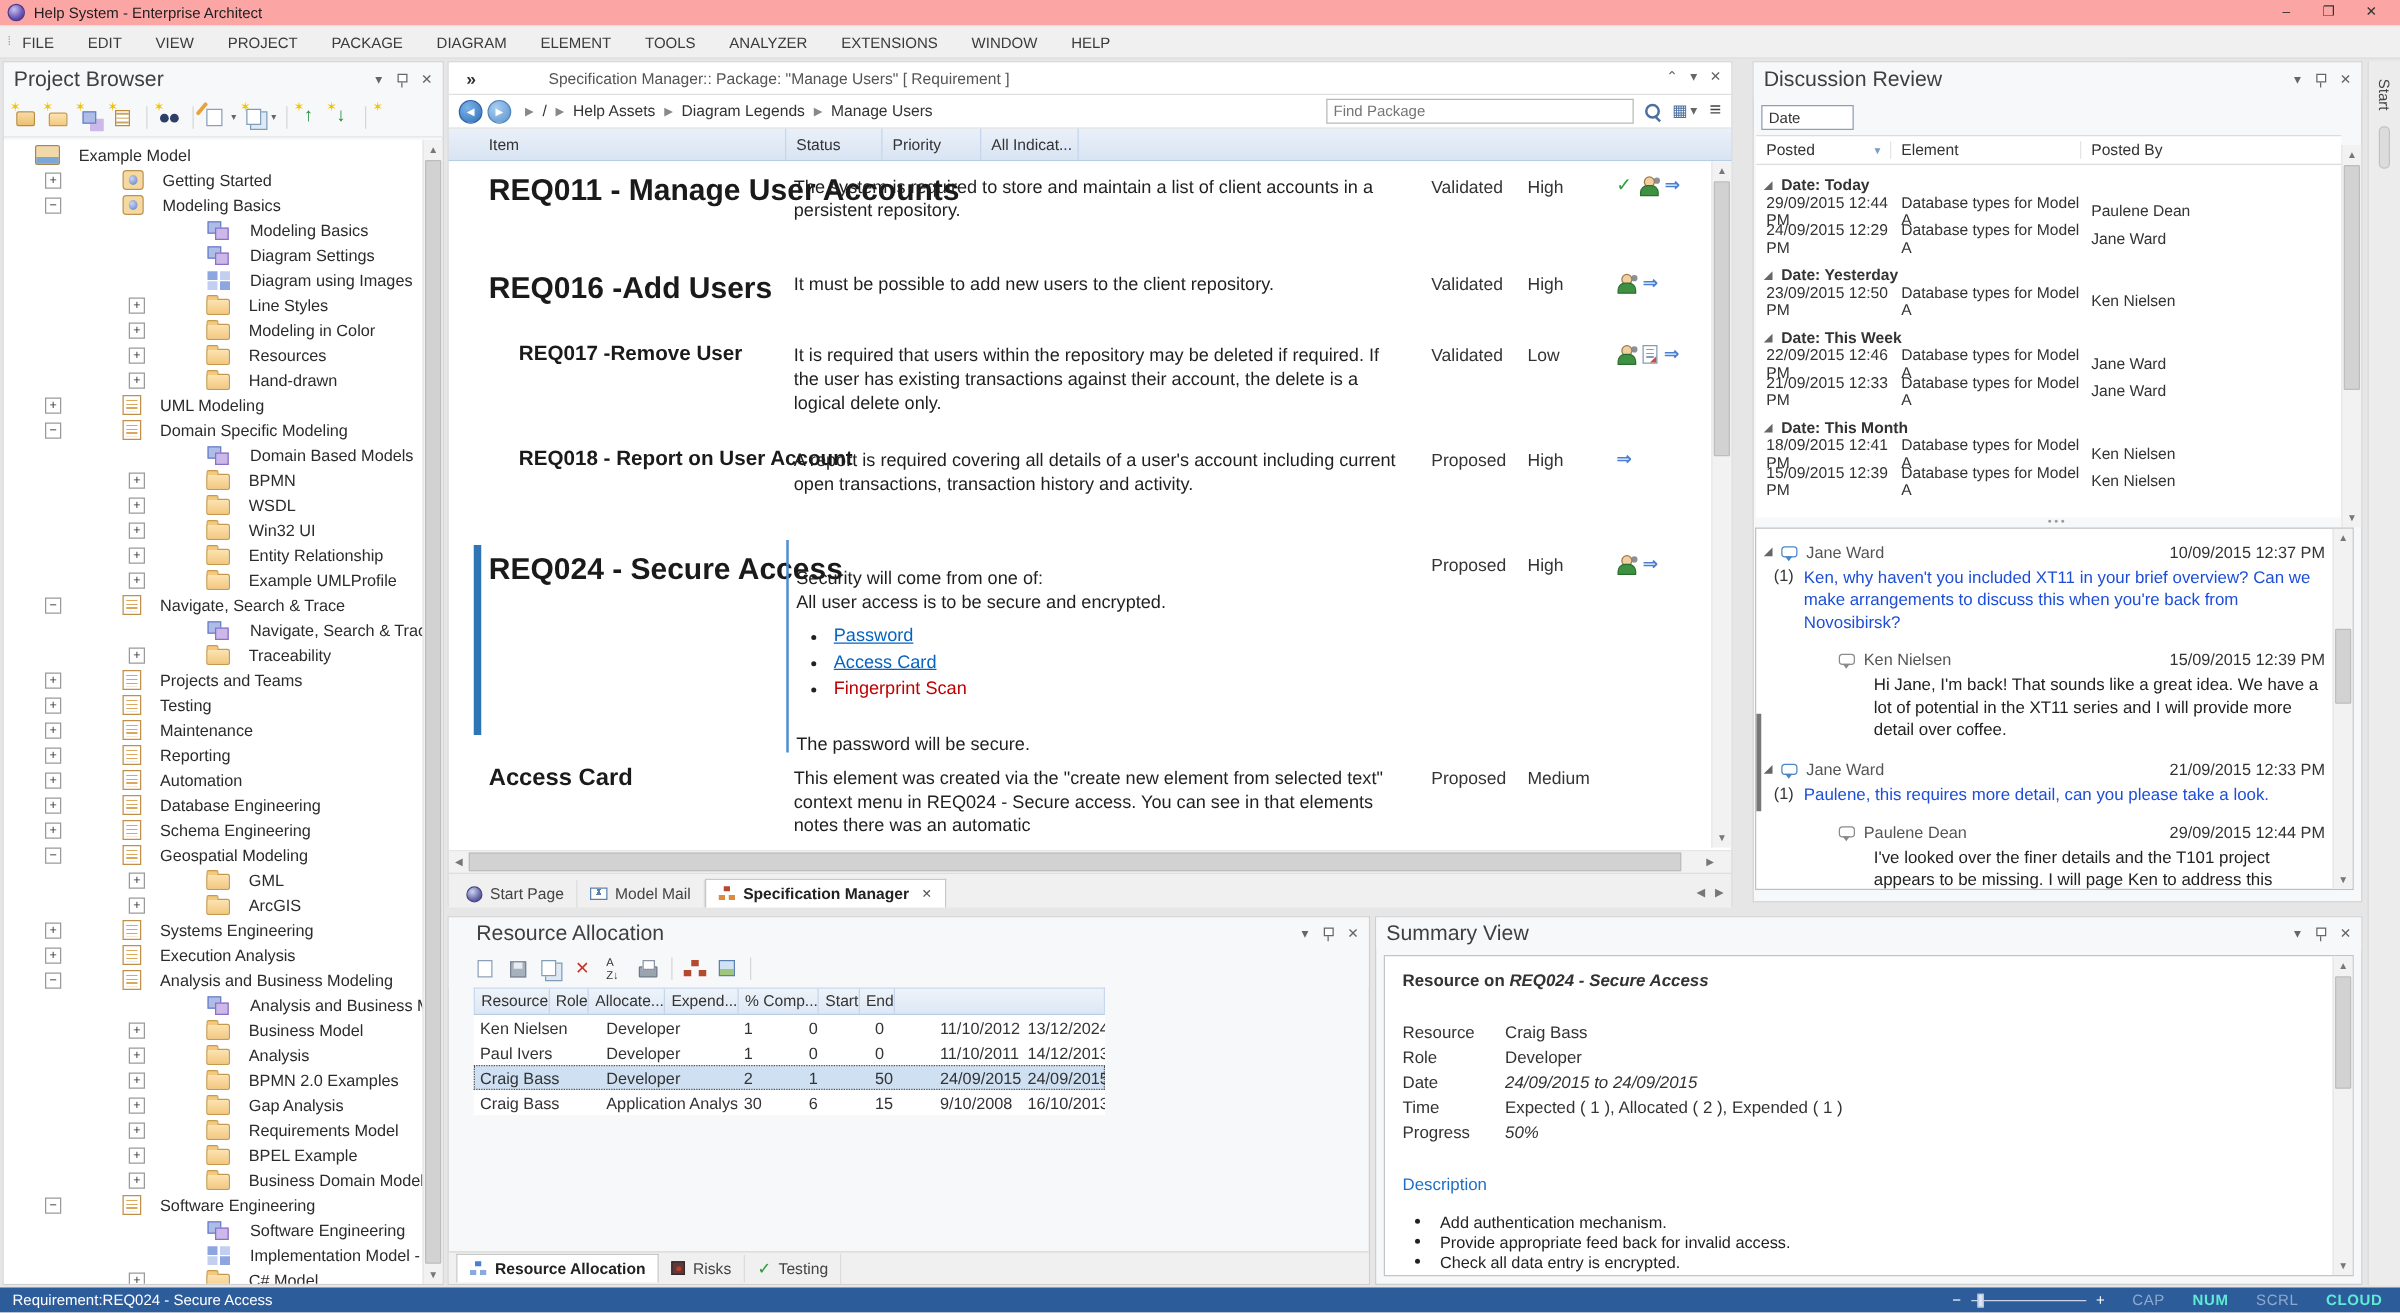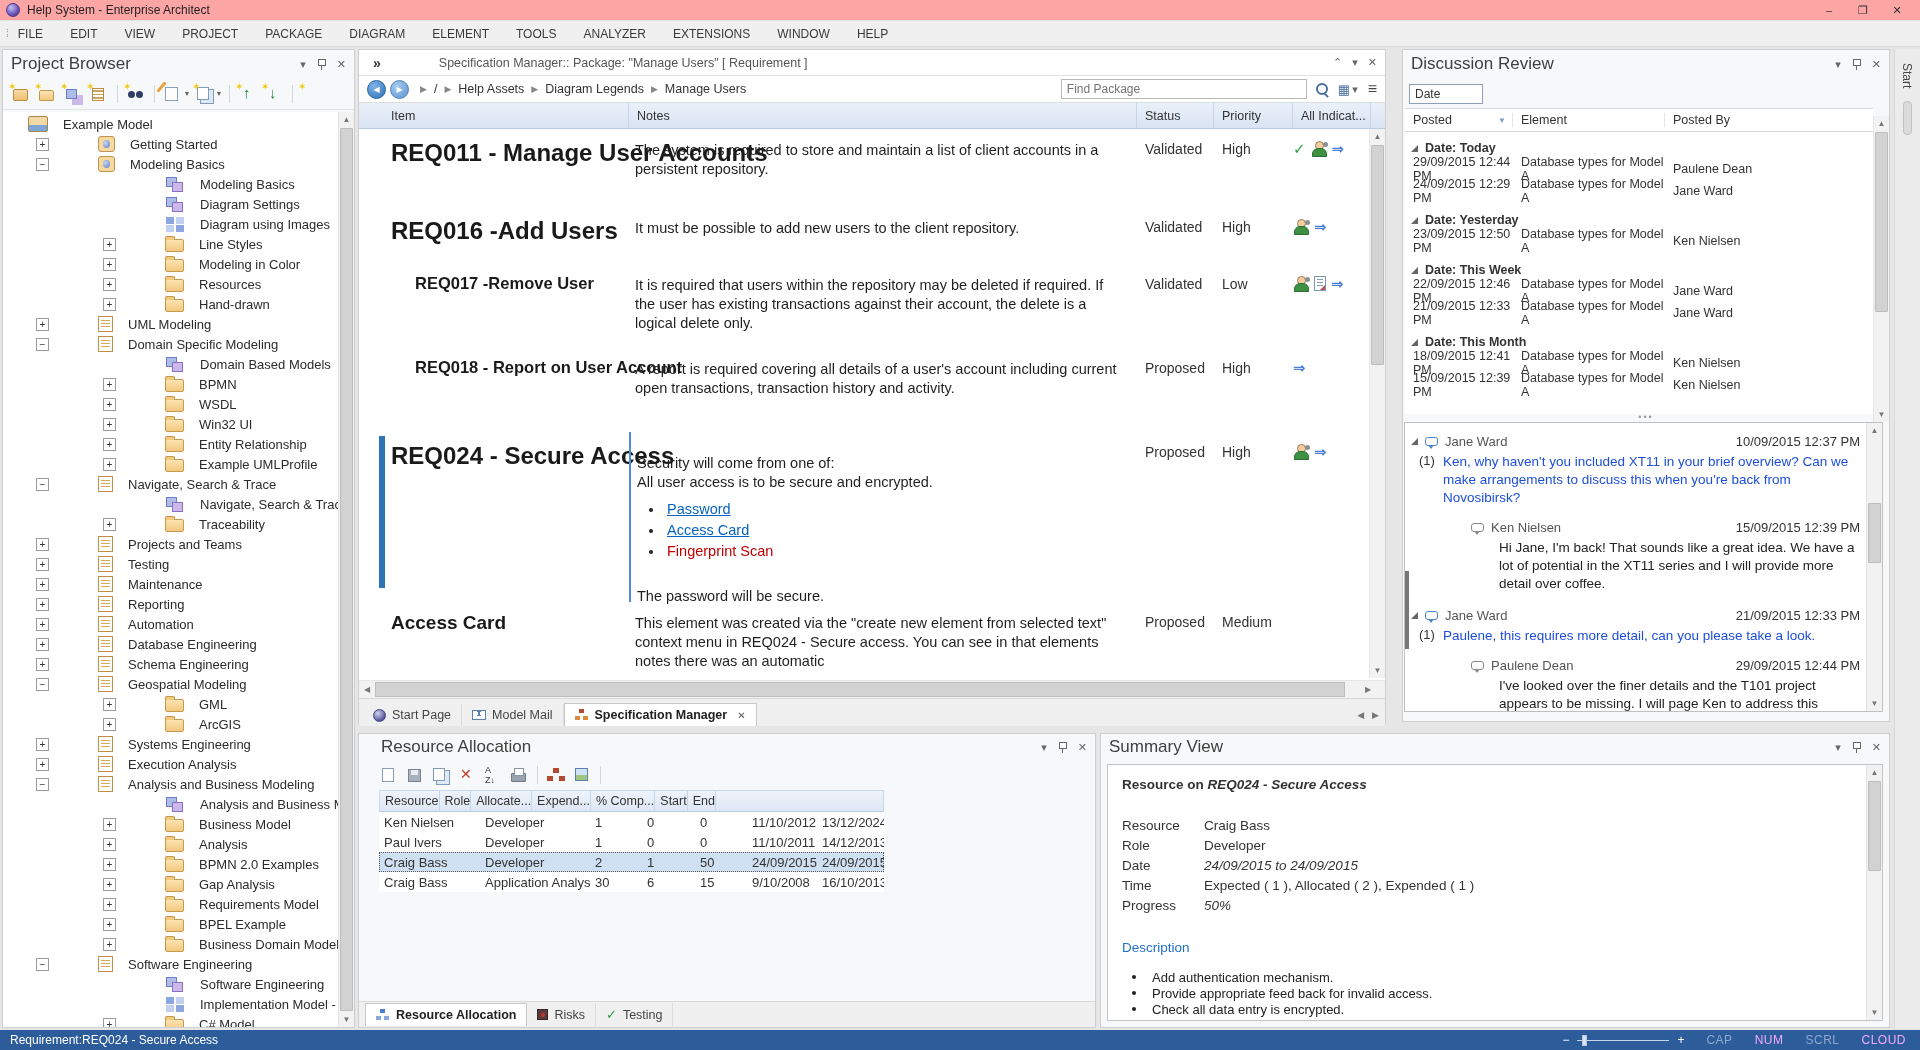--- a/index.html
+++ b/index.html
@@ -204,21 +204,21 @@
   .sum-bullet{display:flex;align-items:center;height:16px;font-size:13px;color:#222}
   .sum-bullet .dot{width:4px;height:4px;border-radius:50%;background:#222;margin:0 16px 0 10px;flex:none}
   
   .statusbar{position:absolute;left:0;top:1030px;width:1920px;height:20px;background:#2d5c9b;display:flex;align-items:center;color:#fff;font-size:12px;padding:4px 10px}
   .sb-right{margin-left:auto;display:flex;align-items:center;gap:22px;margin-right:4px}
   .zoom-group{display:flex;align-items:center;gap:8px}
   .zoom-track{width:92px;height:1px;background:#c8d4e8;position:relative}
   .zoom-thumb{position:absolute;left:5px;top:-5px;width:5px;height:11px;background:#dbe4f2;border:1px solid #b8c6de}
   .sb-ind{letter-spacing:.5px}
   .sb-ind[data-on="false"]{color:#8fa8cc}
-  .sb-ind[data-on="true"]{color:#f0abfc;font-weight:normal}
+  .sb-ind[data-on="true"]{color:#5eead4;font-weight:bold}
   
   .start-strip{position:absolute;left:1894px;top:2px;width:26px;height:979px;background:#ececec;border-left:1px solid #d8d8d8}
   .start-label{position:absolute;top:14px;left:5px;writing-mode:vertical-rl;font-size:12px;color:#444}
   .start-thumb{position:absolute;top:52px;left:8px;width:9px;height:34px;background:#dcdcdc;border:1px solid #c2c2c2;border-radius:4px}
 </style>
 </head>
 <body>
 
 <div class="titlebar" data-name="title-bar">
   <span class="app-logo" data-name="app-logo-icon"></span>
@@ -611,21 +611,20 @@
       <span class="crumb-sep" data-name="breadcrumb-separator-icon">▶</span>
       <span class="crumb" data-name="breadcrumb-item">Manage Users</span>
       <input class="find-box" data-name="find-package-input" placeholder="Find Package" style="">
       <span class="search-icon" data-name="search-icon"></span>
       <span class="columns-icon" data-name="column-layout-icon">▦</span>
       <span class="cap-ic" data-name="chevron-down-icon">▾</span>
       <span class="hamburger-icon" data-name="hamburger-icon">≡</span>
     </div>
     <div class="spec-header" data-name="spec-column-headers">
       <span class="sh-cell sh-item" data-name="column-header-item">Item</span>
-      <span class="sh-cell sh-notes" data-name="column-header-notes">Notes</span>
       <span class="sh-cell sh-status" data-name="column-header-status">Status</span>
       <span class="sh-cell sh-priority" data-name="column-header-priority">Priority</span>
       <span class="sh-cell sh-ind" data-name="column-header-indicators">All Indicat...</span>
     </div>
     <div class="spec-rows" data-name="spec-rows">
       <div class="srow" style="height:78px" data-name="requirement-row">
         <div class="s-item"><span class="h1" data-name="requirement-title">REQ011 - Manage User Accounts</span></div>
         <div class="s-notes" data-name="requirement-notes">The system is required to store and maintain a list of client accounts in a persistent repository.</div>
         <div class="s-status" data-name="requirement-status">Validated</div>
         <div class="s-priority" data-name="requirement-priority">High</div>

